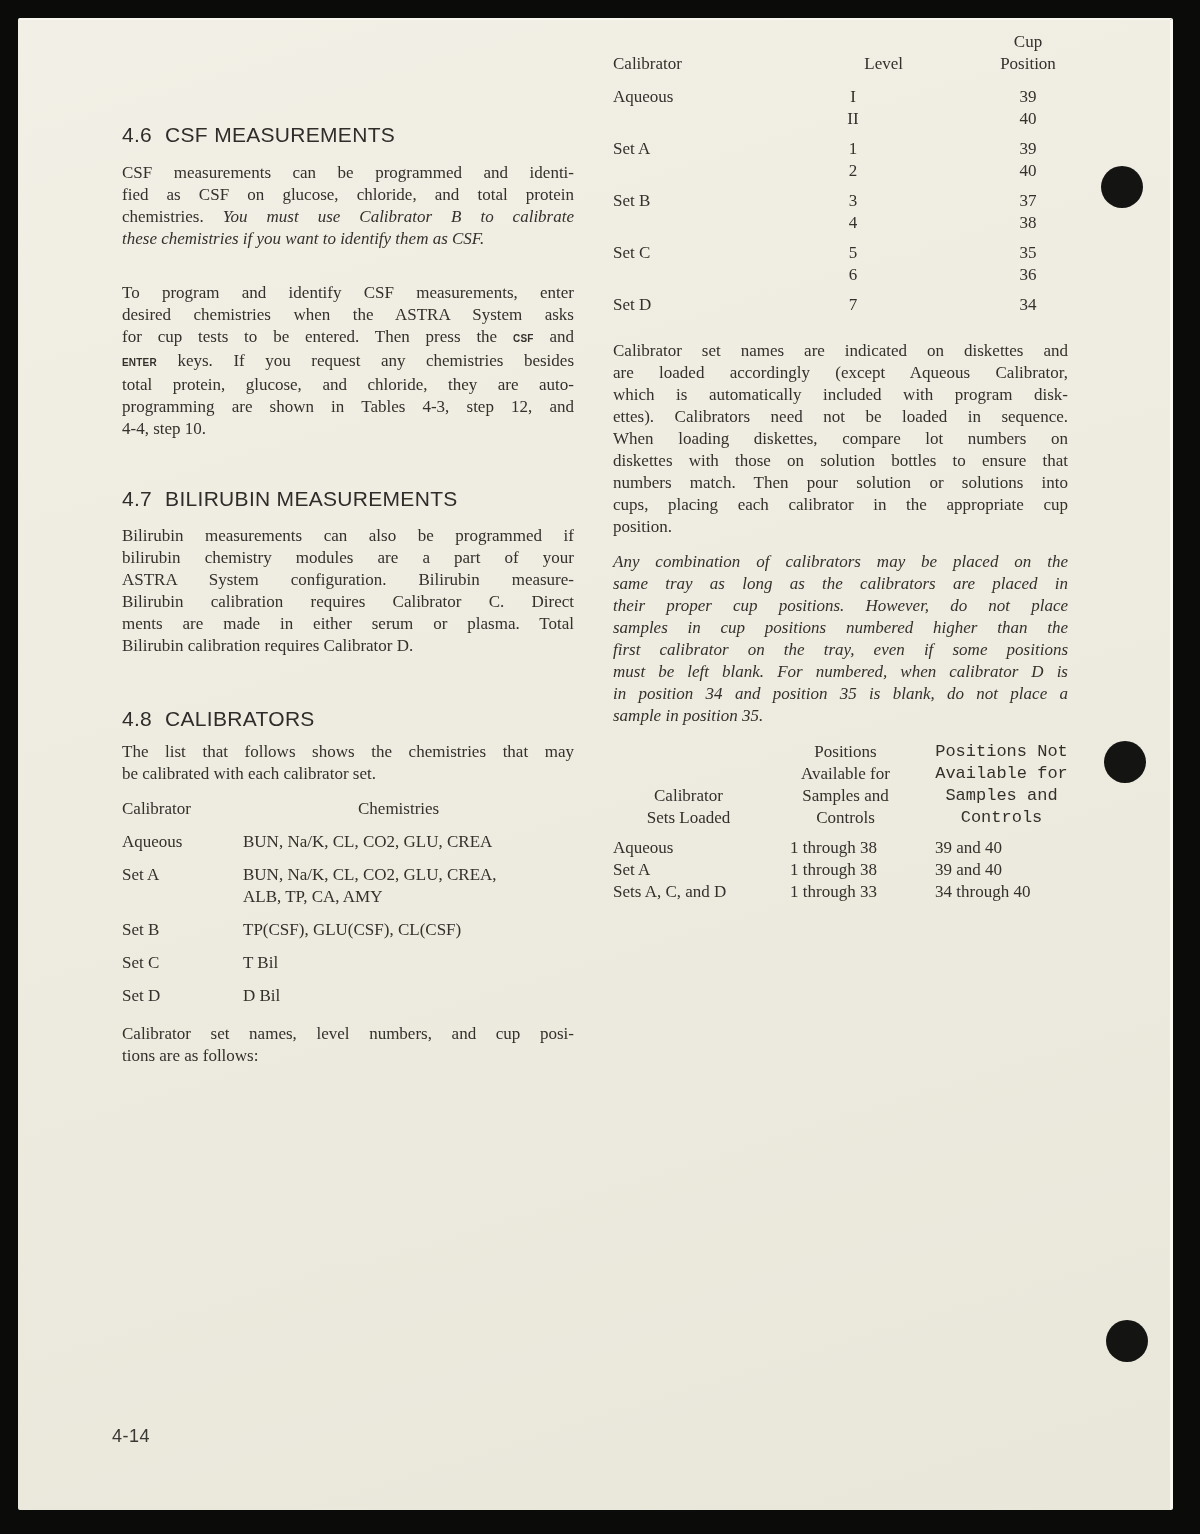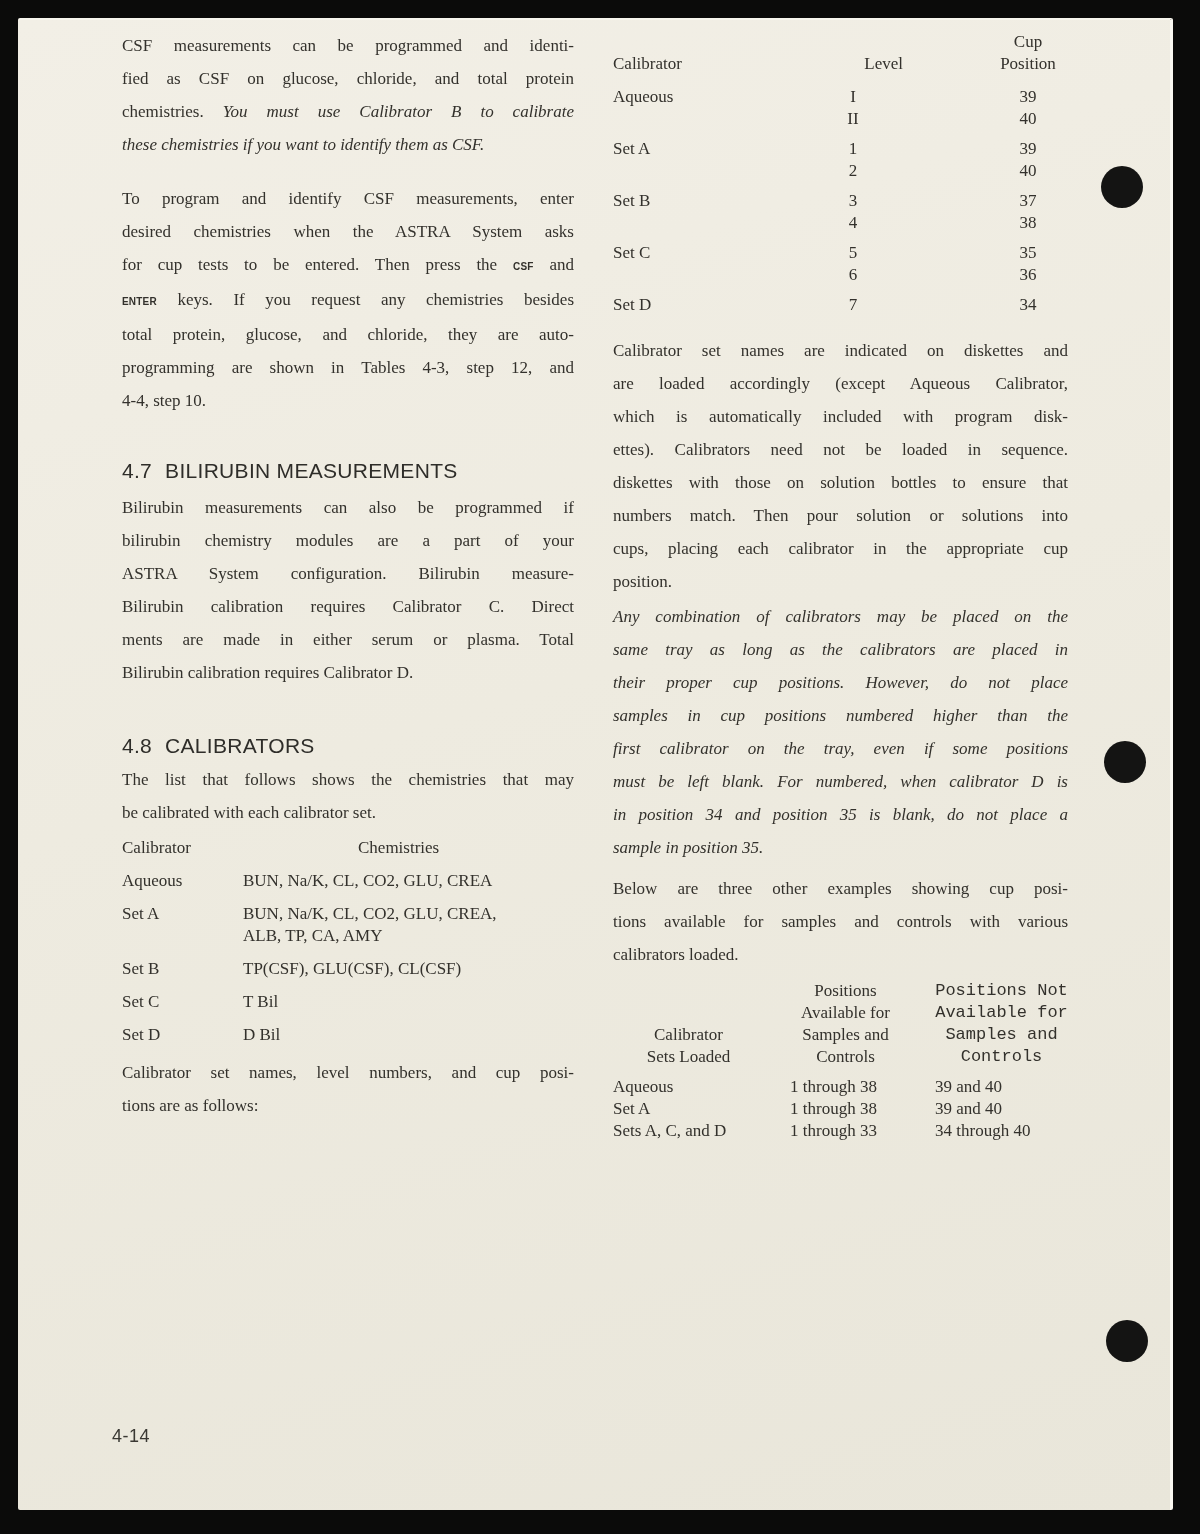--- a/index.html
+++ b/index.html
@@ -26,21 +26,21 @@
   .col-right { left:595px; width:455px; }
 
   .heading {
     font-family:"Liberation Sans","DejaVu Sans",sans-serif;
     font-size:21px; line-height:24px; color:#2e2d29; letter-spacing:.3px;
     white-space:nowrap;
   }
   .h-num { margin-right:13px; }
 
   .para { font-size:17px; line-height:22px; }
-  .ln { line-height:22px;margin-top:11px; }
+  .ln { line-height:22px; }
   .ln.j { text-align:justify; text-align-last:justify; }
   .para i { font-style:italic; }
   .para b {
     font-family:"Liberation Sans","DejaVu Sans",sans-serif;
     font-weight:bold; font-size:10px; letter-spacing:.2px;
   }
 
   .cell, .hcell { white-space:pre-line; font-size:17px; line-height:22px; }
 
   
@@ -92,20 +92,23 @@
 <body>
 
 <div class="paper">
 
   <span class="hole hole-1"></span>
   <span class="hole hole-2"></span>
   <span class="hole hole-3"></span>
 
   <div class="col col-left">
 
+    <div class="heading mt-h46">
+      <span class="h-num">4.6</span><span class="h-title">CSF MEASUREMENTS</span>
+    </div>
 
     <div class="para mt-pcsf">
         <div class="ln j">CSF measurements can be programmed and identi-</div>
         <div class="ln j">fied as CSF on glucose, chloride, and total protein</div>
         <div class="ln j">chemistries. <i>You must use Calibrator B to calibrate</i></div>
         <div class="ln"><i>these chemistries if you want to identify them as CSF.</i></div>
       </div>
 
     <div class="para mt-pprog">
         <div class="ln j">To program and identify CSF measurements, enter</div>
@@ -238,42 +241,38 @@
             <span class="cell c2">34</span>
           </div>
         </div>
     </div>
 
     <div class="para mt-pdisk">
         <div class="ln j">Calibrator set names are indicated on diskettes and</div>
         <div class="ln j">are loaded accordingly (except Aqueous Calibrator,</div>
         <div class="ln j">which is automatically included with program disk-</div>
         <div class="ln j">ettes). Calibrators need not be loaded in sequence.</div>
+        <div class="ln j">When loading diskettes, compare lot numbers on</div>
         <div class="ln j">diskettes with those on solution bottles to ensure that</div>
         <div class="ln j">numbers match. Then pour solution or solutions into</div>
         <div class="ln j">cups, placing each calibrator in the appropriate cup</div>
         <div class="ln">position.</div>
       </div>
 
     <div class="para mt-pcomb">
         <div class="ln j">Any combination of calibrators may be placed on the</div>
         <div class="ln j">same tray as long as the calibrators are placed in</div>
         <div class="ln j">their proper cup positions. However, do not place</div>
         <div class="ln j">samples in cup positions numbered higher than the</div>
         <div class="ln j">first calibrator on the tray, even if some positions</div>
         <div class="ln j">must be left blank. For numbered, when calibrator D is</div>
         <div class="ln j">in position 34 and position 35 is blank, do not place a</div>
         <div class="ln">sample in position 35.</div>
       </div>
 
-    <div class="para mt-pbelow">
-        <div class="ln j">Below are three other examples showing cup posi-</div>
-        <div class="ln j">tions available for samples and controls with various</div>
-        <div class="ln">calibrators loaded.</div>
-      </div>
 
     <div class="pos-head">
       <span class="hcell hc0">Calibrator
 Sets Loaded</span>
       <span class="hcell hc1">Positions
 Available for
 Samples and
 Controls</span>
       <span class="hcell hc2">Positions Not
 Available for

